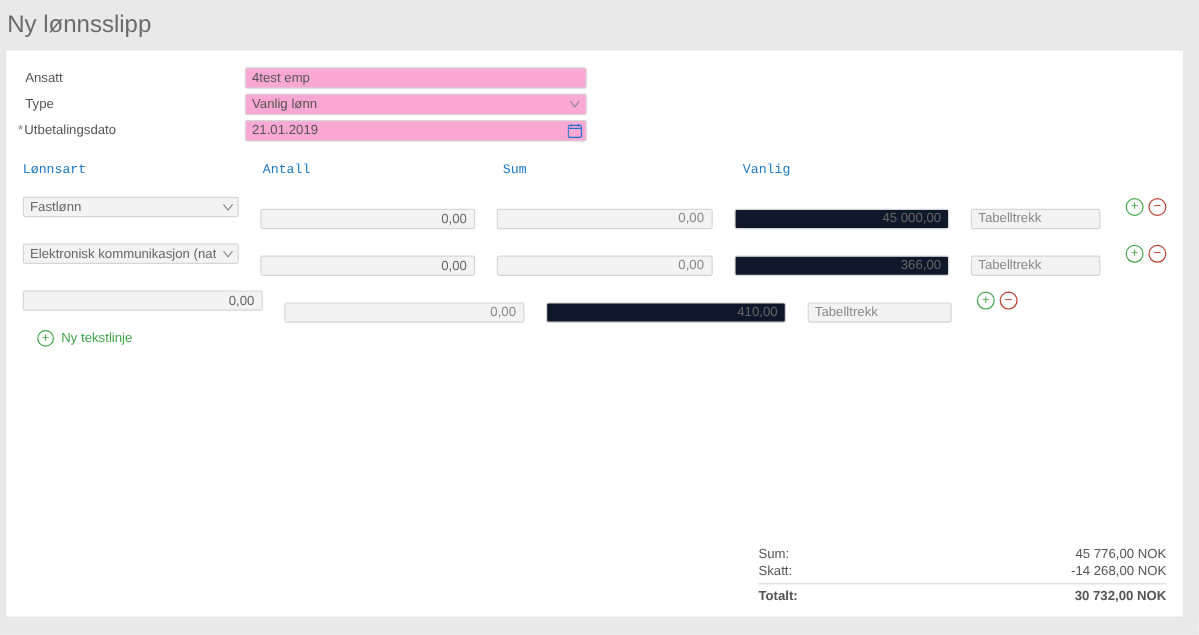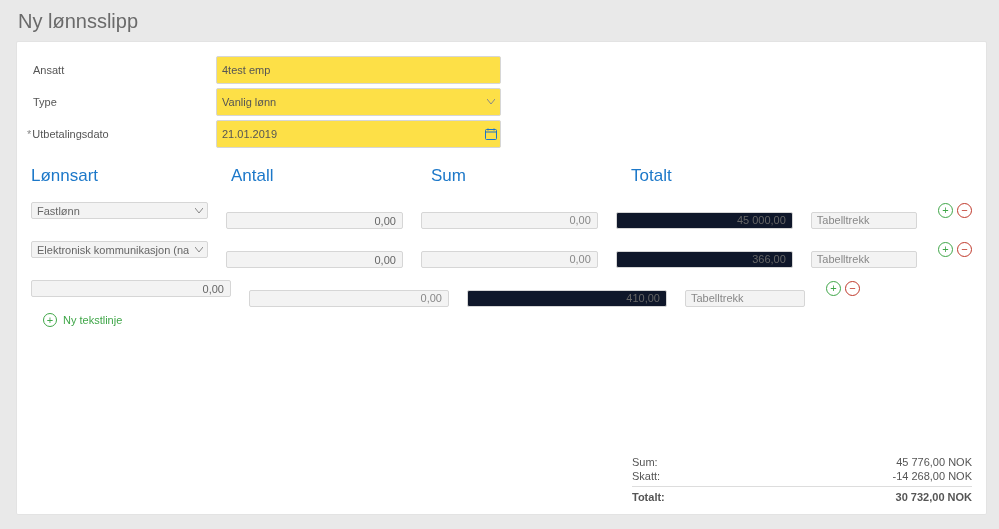--- a/index.html
+++ b/index.html
@@ -5,21 +5,21 @@
   * { box-sizing: border-box; }
   html, body {
     margin: 0; padding: 0;
     font-family: "Segoe UI", Arial, sans-serif;
     font-size: 11px;
     color: #555;
     background: #e9e9e9;
     width: 999px;
   }
   .page {
-    padding: 10px 12px 0 16px;
+    padding: 10px 12px 0 4px;
   }
   .page-title {
     font-size: 20px;
     font-weight: 300;
     color: #6a6a6a;
     margin: 0 0 8px 2px;
   }
   .card {
     background: #fff;
     border: 1px solid #e3e3e3;
@@ -44,22 +44,22 @@
     color: #888;
     margin-right: 1px;
     margin-left: -6px;
   }
   .ctrl-wrap {
     position: relative;
     width: 285px;
   }
   .ctrl {
     width: 100%;
-    height: 28px;
-    background: #fde047;
+    height: 18px;
+    background: #f9a8d4;
     border: 1px solid #d6d6d6;
     border-radius: 2px;
     padding: 0 20px 0 5px;
     font: inherit;
     color: #555;
     line-height: 16px;
   }
   .caret, .cal-icon {
     position: absolute;
     right: 3px; top: 50%;
@@ -75,21 +75,22 @@
 
   
   .grid { margin-top: 18px; }
   .grid-head {
     display: flex;
     padding: 0 36px 4px 0;
     border-bottom: 1px solid transparent;
   }
   .grid-head > div {
     color: #1c78c9;
-    font-size: 17px;
+    font-size: 11px;
+    font-family: Liberation Mono, monospace;
   }
   .col-lonnsart { width: 200px; }
   .col-antall   { width: 200px; }
   .col-enhetspris { width: 200px; text-align: left; }
   .col-sum     { width: 200px; text-align: left; }
   .col-skatt   { width: 120px; }
 
   .grid-row {
     display: flex;
     align-items: center;
@@ -214,21 +215,21 @@
           </svg>
         </span>
       </div>
     </div>
 
     <div class="grid">
       <div class="grid-head">
         <div class="col-lonnsart">Lønnsart</div>
         <div class="col-antall">Antall</div>
         <div class="col-sum">Sum</div>
-        <div class="col-skatt">Totalt</div>
+        <div class="col-skatt">Vanlig</div>
       </div>
 
       <div class="grid-row">
         <div class="cell col-lonnsart">
           <input value="Fastlønn" style="">
           <span class="dd">
               <svg width="8" height="6" viewBox="0 0 8 6">
                 <path d="M0 0 L4 5 L8 0" fill="none" stroke="currentColor" stroke-width="1"></path>
               </svg>
             </span>

